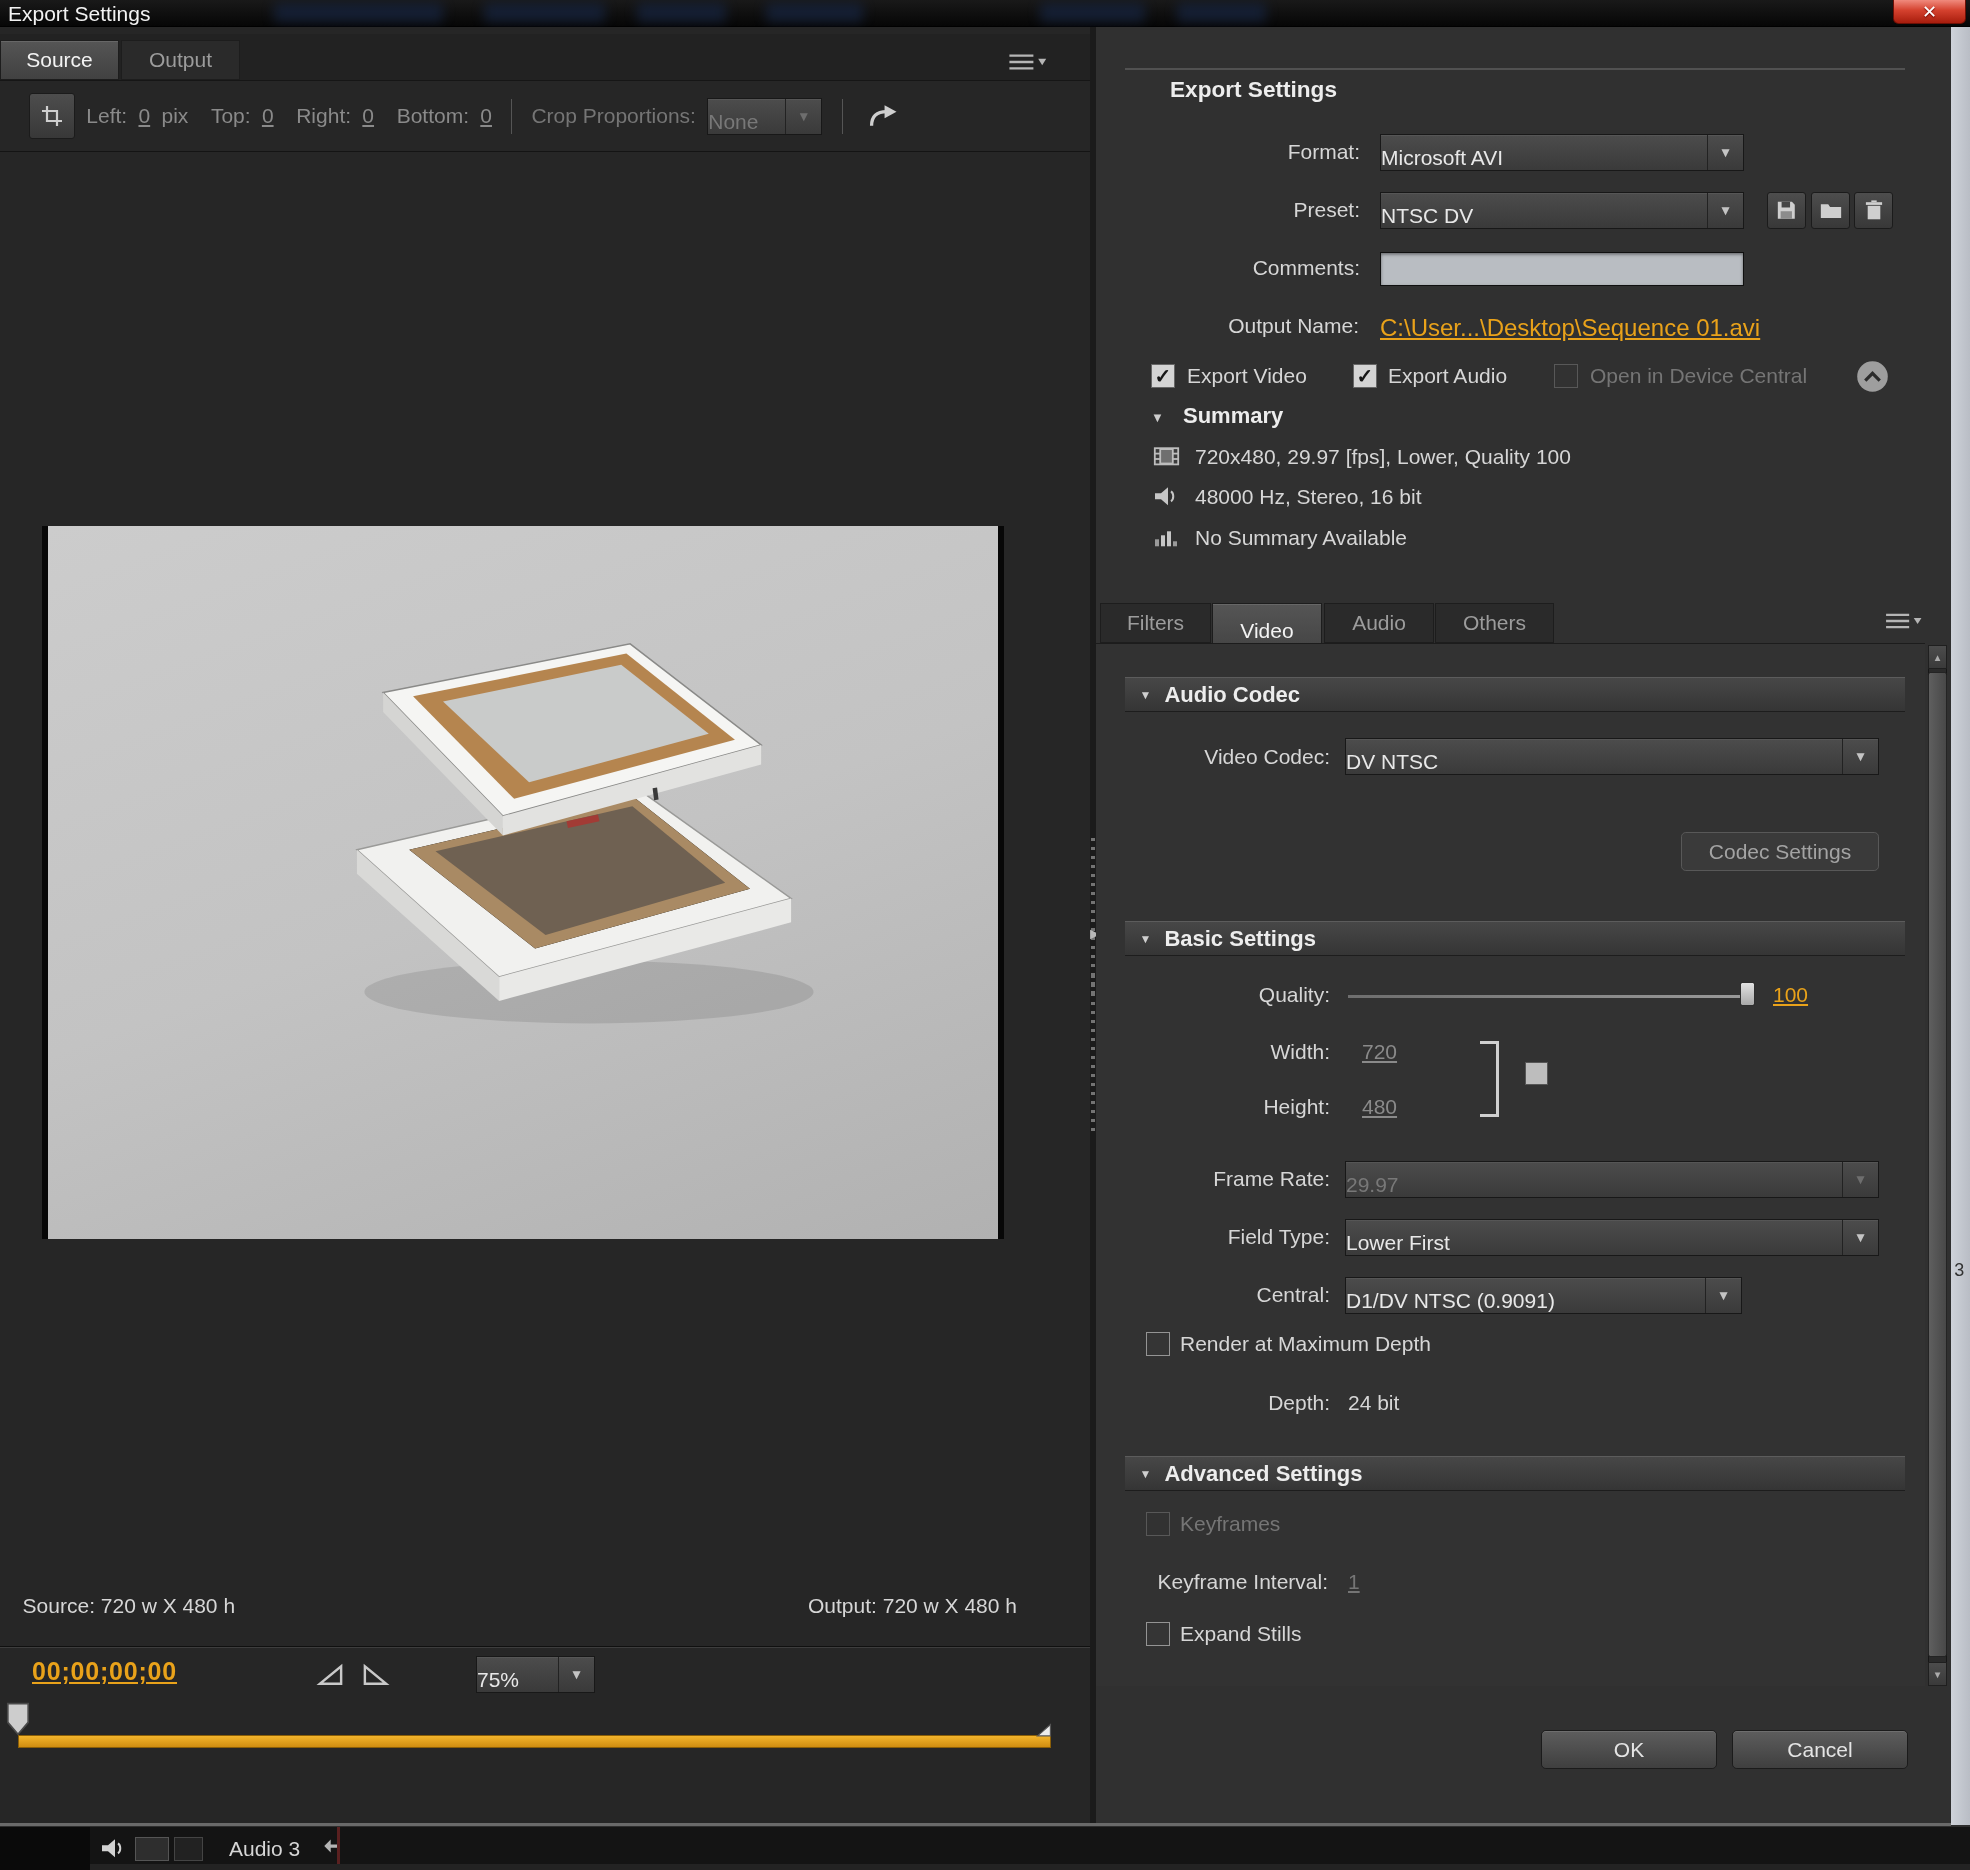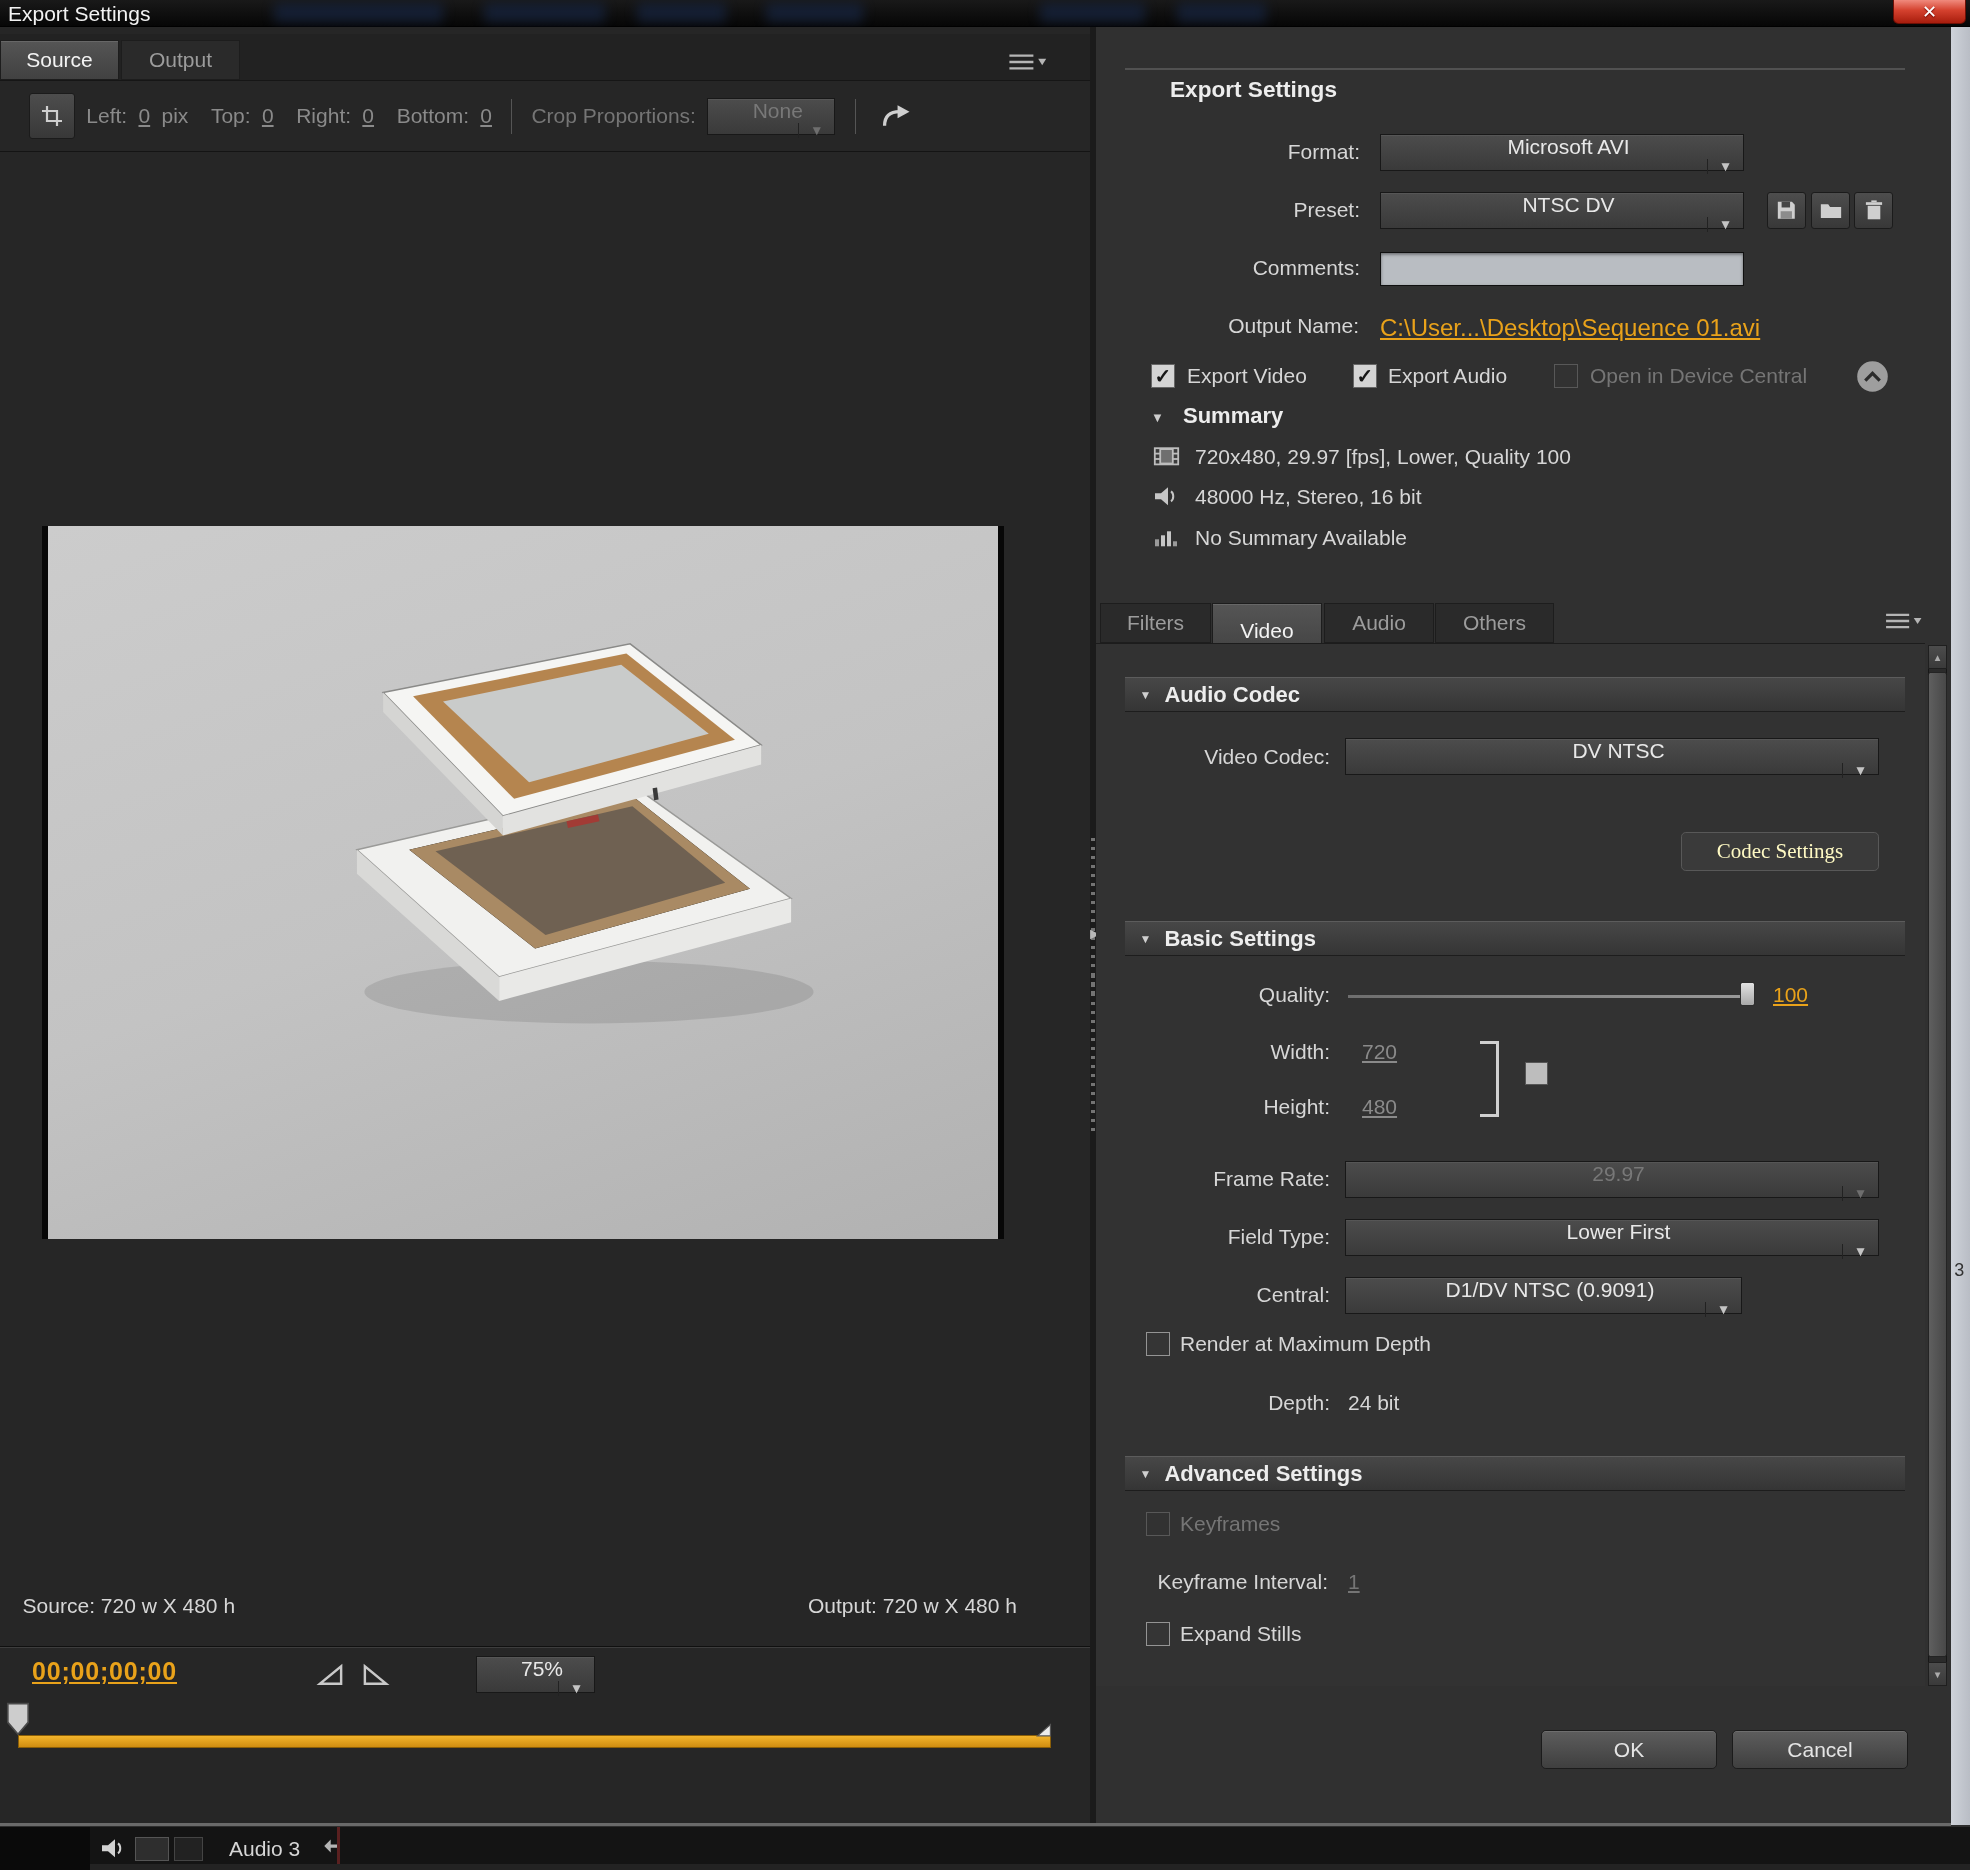--- a/index.html
+++ b/index.html
@@ -9,31 +9,31 @@
   .title-text{position:absolute;left:8px;top:2.4px;font-size:21px;color:#f2f2f2;}
   .blur{position:absolute;top:3.2px;height:19.3px;background:#16233d;filter:blur(5.6px);opacity:.8;border-radius:3.2px;}
   .close-btn{background:linear-gradient(#f08a7d,#d4412e 45%,#a81d0d);border:0.8px solid #6e0f05;border-top:none;border-radius:0 0 5.6px 5.6px;display:flex;align-items:center;justify-content:center;color:#fff;font-size:18px;text-shadow:0 0.8px 1.6px #600;}
   .lbl{font-size:21px;color:#d6d6d6;white-space:nowrap;}
   .rlab{font-size:21px;color:#d6d6d6;text-align:right;white-space:nowrap;}
   .dim{color:#8a8a8a;}
   .dis{color:#757575;}
   .hot{text-decoration:underline;}
   .orange{color:#e9a21a;}
   .bold{font-weight:bold;}
-  .dd{display:flex;align-items:center;background:linear-gradient(#4c4c4c,#3a3a3a);border:0.8px solid #181818;box-shadow:inset 0 0.8px 0 rgba(255,255,255,.08);color:#e8e8e8;font-size:21px;padding-left:13px;white-space:nowrap;flex-direction:column;}
+  .dd{display:flex;align-items:flex-end;background:linear-gradient(#4c4c4c,#3a3a3a);border:0.8px solid #181818;box-shadow:inset 0 0.8px 0 rgba(255,255,255,.08);color:#e8e8e8;font-size:21px;padding-left:0;white-space:nowrap;}
   .dd .caret{margin-left:auto;align-self:stretch;display:flex;align-items:center;justify-content:center;width:35px;border-left:0.8px solid #222;color:#c4c4c4;font-size:13.7px;}
   .dd.disabled{color:#787878;}
   .dd.disabled .caret{color:#6e6e6e;}
   .secbar{display:flex;align-items:center;gap:13px;background:linear-gradient(#474747,#353535);border-top:0.8px solid #5c5c5c;border-bottom:0.8px solid #1d1d1d;color:#ededed;font-weight:bold;font-size:22px;padding:0 14.5px;}
   .secbar .tri{font-size:12px;color:#cfcfcf;font-weight:normal;}
   .cb{width:24px;height:24px;background:#d4d4d4;border:0.8px solid #666;display:flex;align-items:center;justify-content:center;font-size:20px;color:#161616;font-weight:bold;}
   .cb.empty{background:#353535;border:1.6px solid #949494;}
   .cb.disabled{background:#323232;border:1.6px solid #585858;}
   .btn{display:flex;align-items:center;justify-content:center;background:linear-gradient(#5d5d5d,#3f3f3f);border:0.8px solid #1b1b1b;border-radius:4.8px;color:#e4e4e4;font-size:21px;box-shadow:inset 0 0.8px 0 rgba(255,255,255,.14);}
-  .btn.disabled{background:#3a3a3a;color:#fef9c3;border-color:#585858;box-shadow:none;font-family:Liberation Serif, serif;}
+  .btn.disabled{background:#3a3a3a;color:#a3a3a3;border-color:#585858;box-shadow:none;}
   .tool{display:flex;align-items:center;justify-content:center;background:linear-gradient(#4d4d4d,#383838);border:0.8px solid #1b1b1b;border-radius:3.2px;}
   .tab{display:flex;align-items:center;justify-content:center;font-size:21px;border:0.8px solid #1d1d1d;}
   .tab.inactive{background:#2a2a2a;color:#9c9c9c;text-align:right;}
   .tab.active{background:linear-gradient(#555,#414141);color:#f3f3f3;box-shadow:inset 0 0.8px 0 rgba(255,255,255,.15);}
   .vline{width:0.8px;background:#555;}
   .input{background:#b9bdc2;border:0.8px solid #101010;box-shadow:inset 0 1.6px 3.2px rgba(0,0,0,.45);}
   .dots{background:repeating-linear-gradient(180deg,#737373 0 3.2px,transparent 3.2px 9px);width:4px;}
   .scroll-track{background:#2b2b2b;border:0.8px solid #171717;}
   .scroll-btn{display:flex;align-items:center;justify-content:center;background:linear-gradient(#4c4c4c,#3a3a3a);border:0.8px solid #1f1f1f;color:#ababab;font-size:9.7px;}
   .scroll-thumb{background:linear-gradient(90deg,#5f5f5f,#484848);border:0.8px solid #242424;border-radius:2.4px;}

